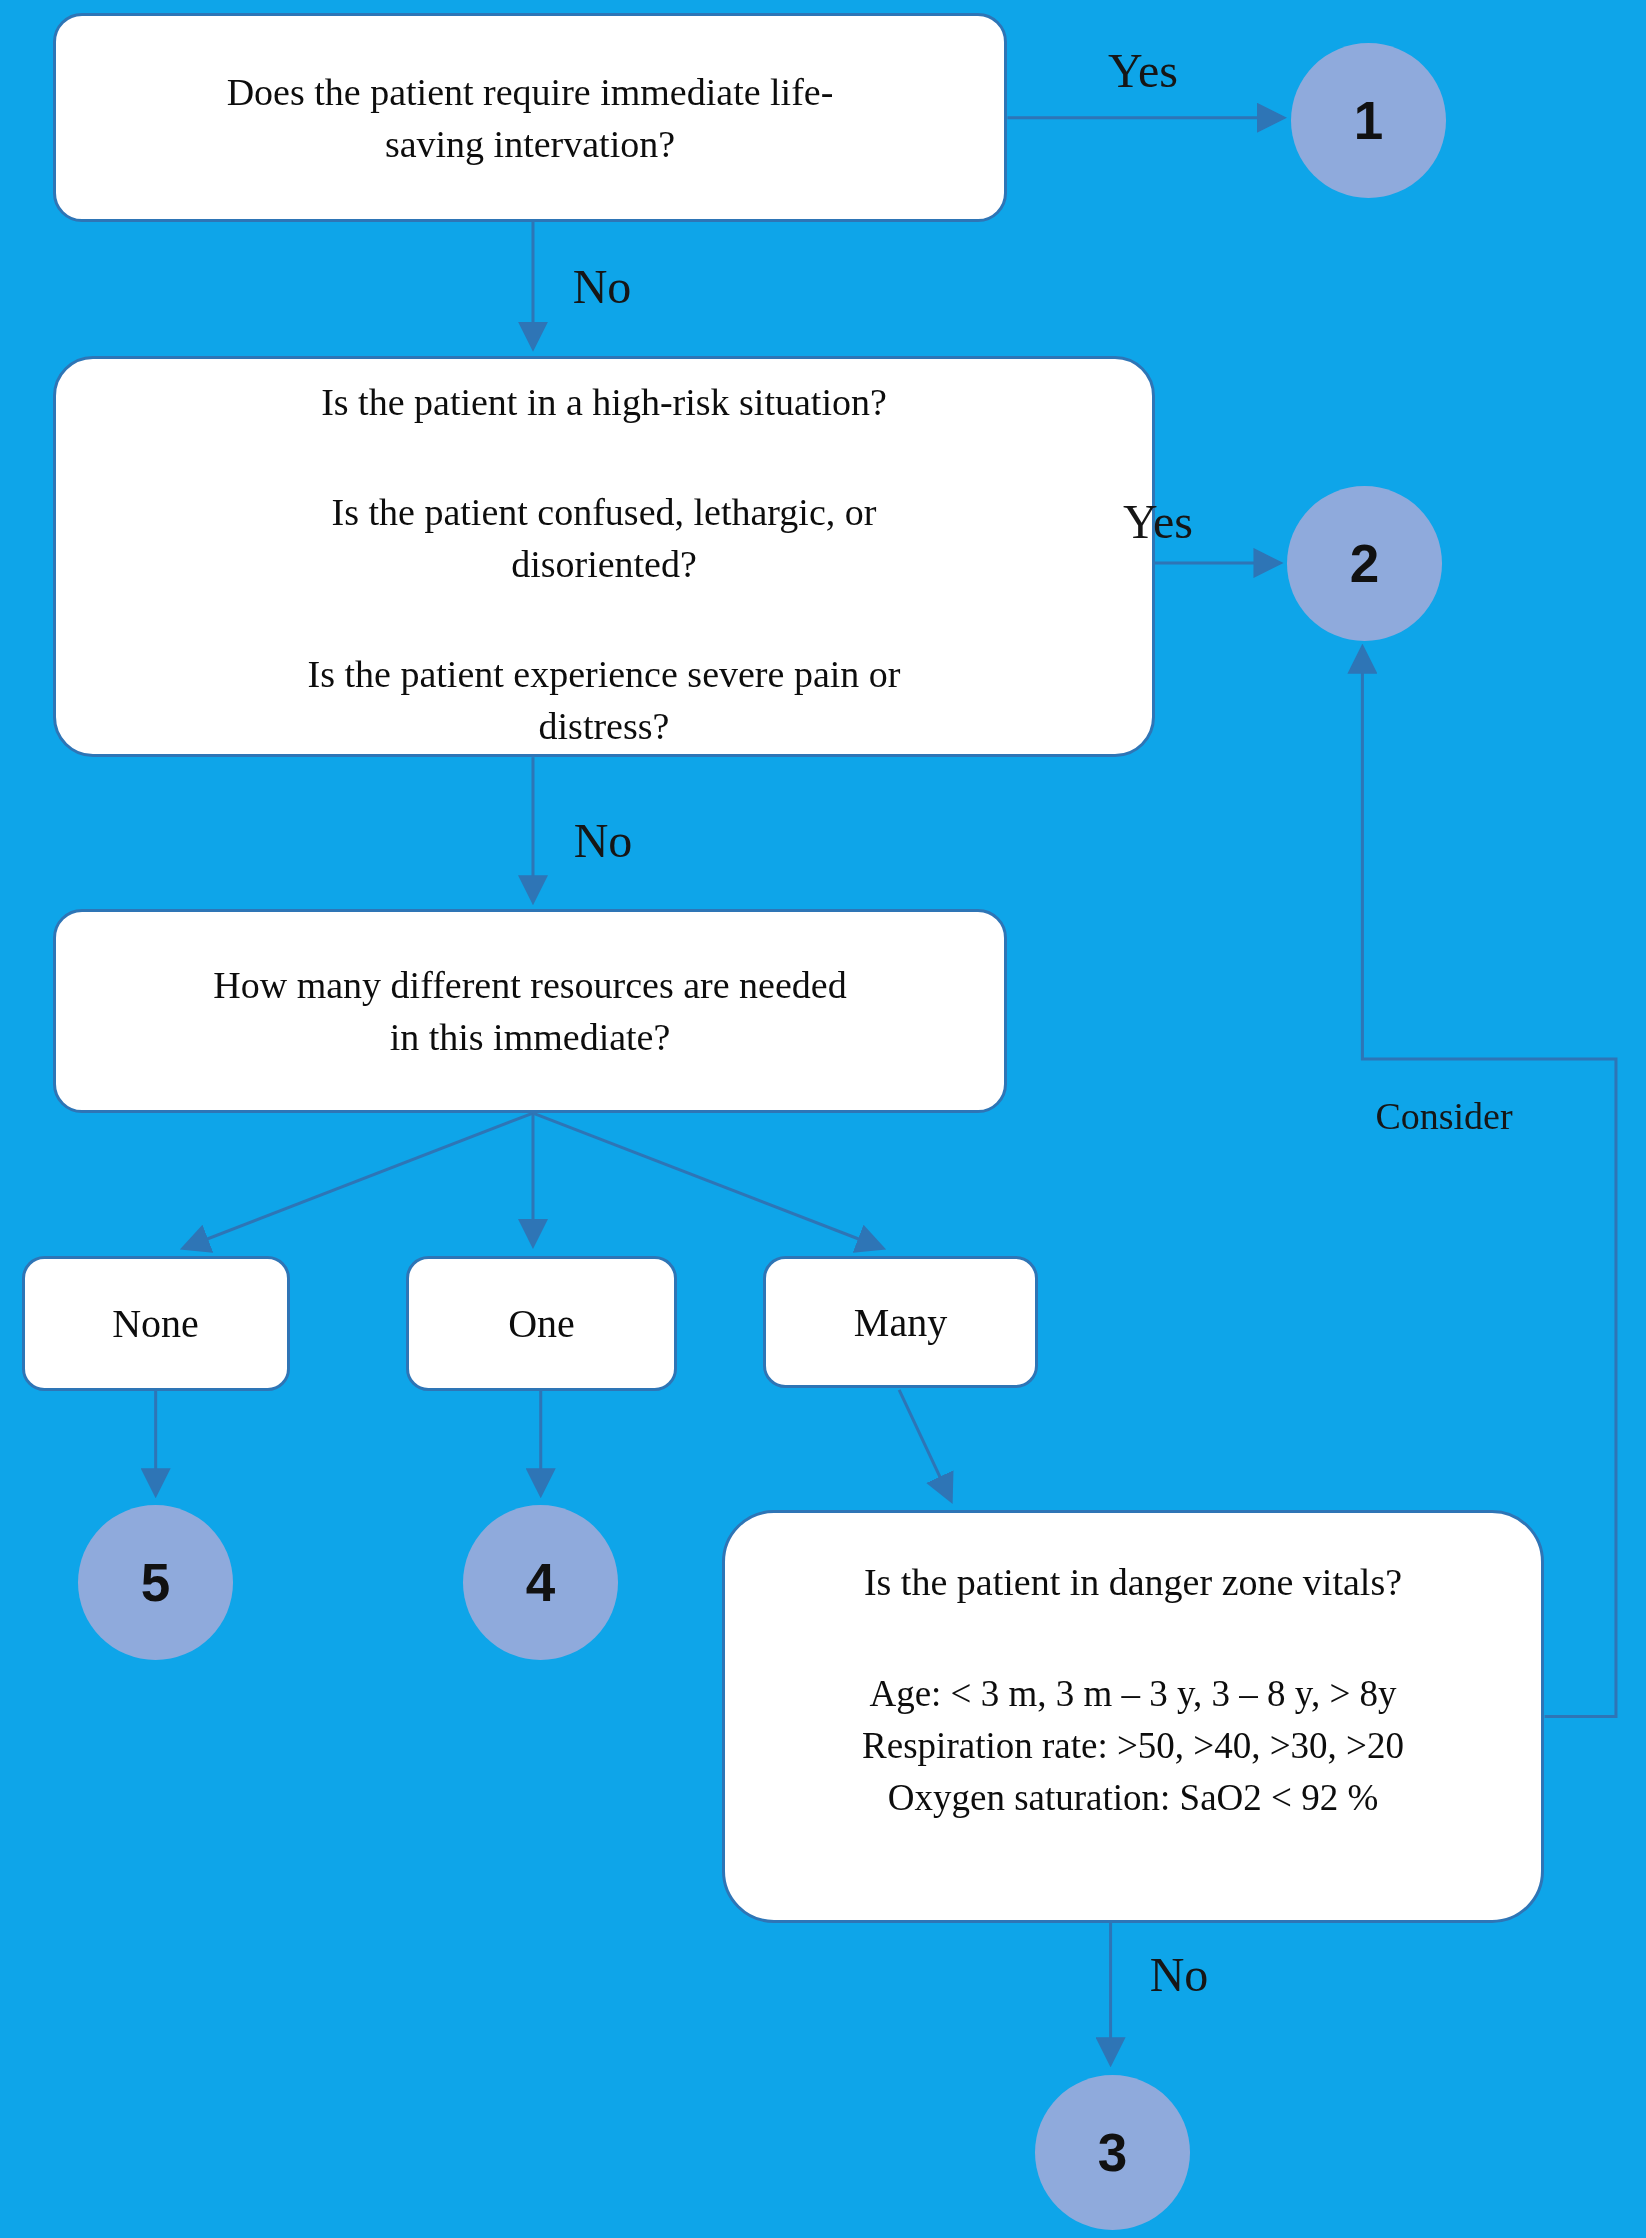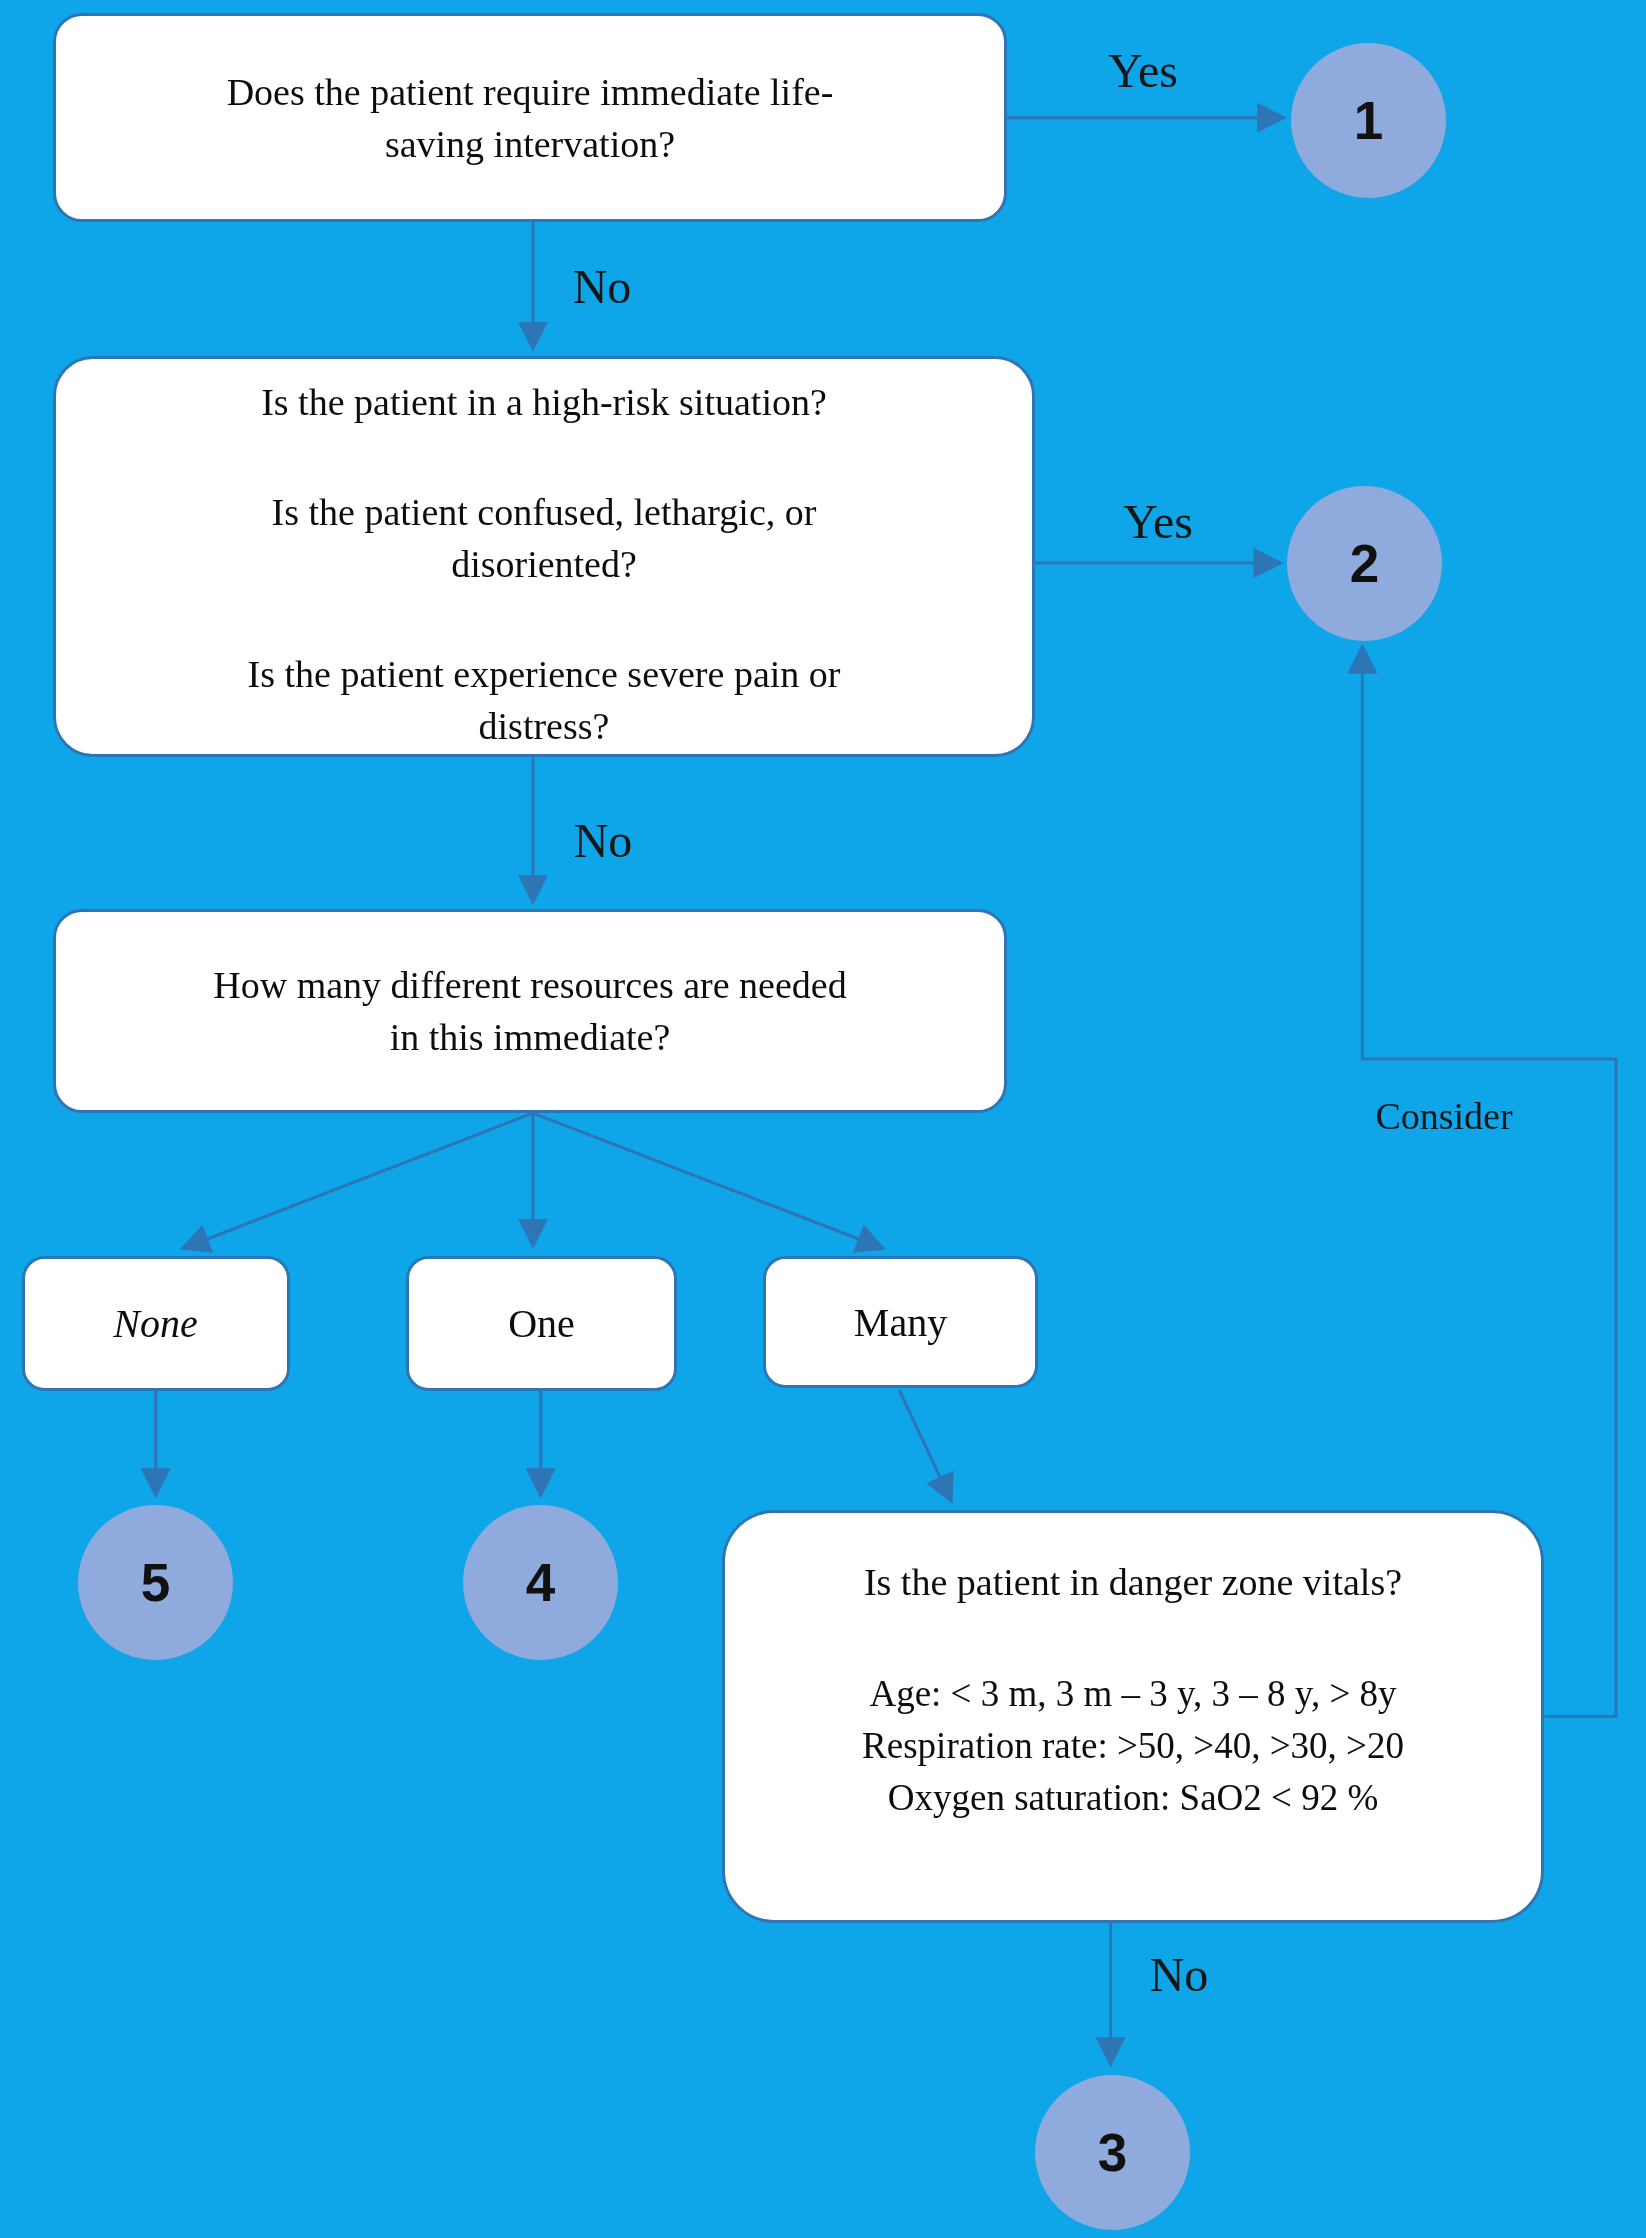--- a/index.html
+++ b/index.html
@@ -24,31 +24,31 @@
     position:absolute;box-sizing:border-box;
     border:3.4px solid var(--accent);
     border-radius:29px;background:#ffffff;
     display:flex;flex-direction:column;
     align-items:center;justify-content:center;
     text-align:center;z-index:1;
     font-size:38px;line-height:52px;
   }
   .box .ln{white-space:nowrap;}
   #box-q1{left:53px;top:13px;width:954px;height:209px;}
-  #box-q2{left:53px;top:356px;width:982px;height:401px;border-radius:40px;justify-content:flex-start;padding-top:17px;}
+  #box-q2{left:53px;top:356px;width:1102px;height:401px;border-radius:40px;justify-content:flex-start;padding-top:17px;}
   #box-q2 .para{margin:0 0 58px 0;}
   #box-q2 .para:last-child{margin-bottom:5px;}
   #box-q3{left:53px;top:909px;width:954px;height:204px;}
   .branch-box{
     position:absolute;box-sizing:border-box;z-index:1;
     border:3.4px solid var(--accent);border-radius:22.3px;background:#fff;
     display:flex;align-items:center;justify-content:center;
     font-size:40px;
   }
-  #box-none{left:21.5px;top:1256px;width:268px;height:135px;font-style:italic;}
+  #box-none{left:21.5px;top:1256px;width:268px;height:135px;}
   #box-one{left:406px;top:1256px;width:271px;height:135px;}
   #box-many{left:763px;top:1256px;width:275px;height:132px;}
   #box-vitals{
     left:722px;top:1510px;width:822px;height:413px;
     border-radius:52px;justify-content:flex-start;padding-top:43px;
   }
   #box-vitals .vtitle{line-height:52px;margin-bottom:60px;white-space:nowrap;}
   #box-vitals .criterion{line-height:52px;white-space:nowrap;font-size:37px;}
 
   .terminal{

